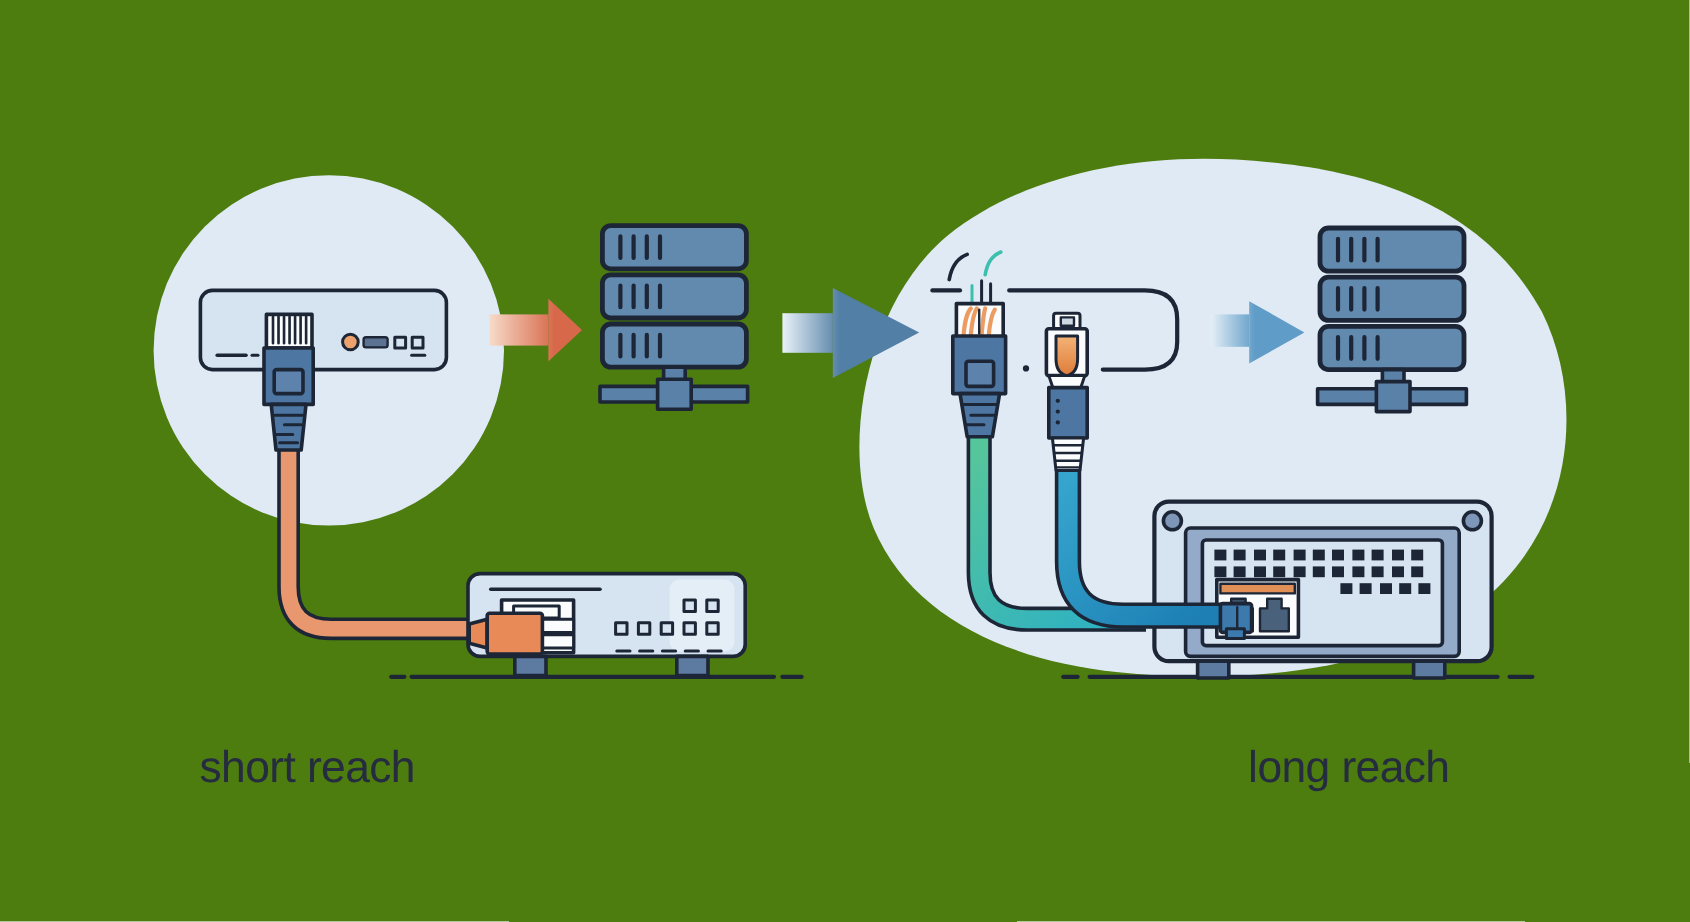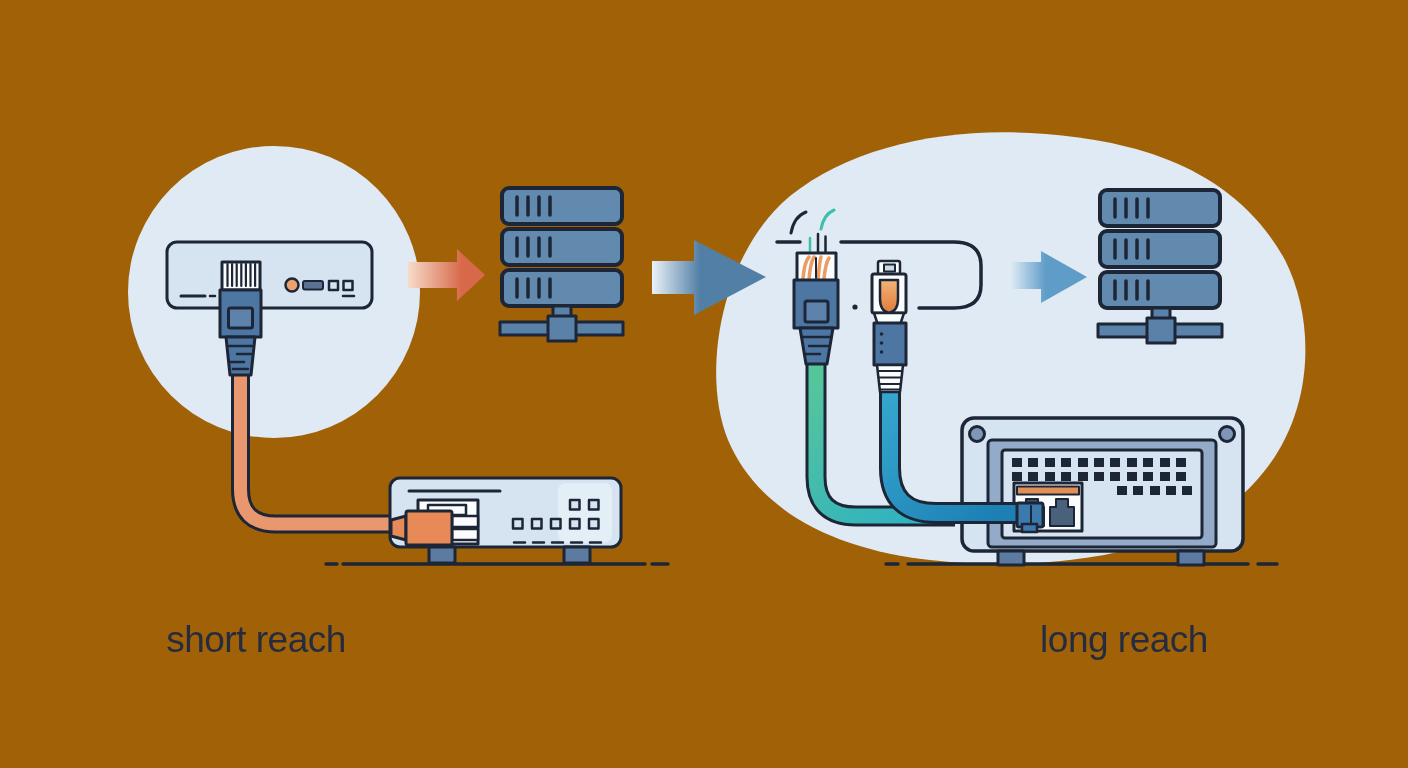--- a/index.html
+++ b/index.html
@@ -1,16 +1,16 @@
 <!DOCTYPE html>
 <html style="--outline: #1d2636; --blob: #e0eaf5; --device-fill: #d6e3f0; --device-highlight: #e4eef7; --server-fill: #6289ae; --server-stand: #5a81a8; --connector-blue: #4d77a2; --connector-window: #5d83ad; --cable-orange: #e9976e; --orange-connector: #e78a57; --indicator-orange: #eda26d; --indicator-bar: #5c7292; --arrow-orange-light: #f7dbc9; --arrow-orange: #d7694a; --arrow-blue-light: #eaf2f8; --arrow-blue: #527fa5; --arrow-blue2-light: #e4eff7; --arrow-blue2: #5f9cc7; --cable-teal-start: #55c59c; --cable-teal-end: #2eb1c2; --cable-blue-start: #35a5cd; --cable-blue-end: #1d7fb4; --teal-accent: #3dbfae; --panel-mid: #93abc9; --module-strip: #e08f56; --screw-fill: #7e97b8; --feet: #5d7aa0; --port-dark: #3e526b; --port-dark2: #4a617c; --plug-head: #3c79ad; --boot-light: #f5ba7d; --boot-dark: #df7c3a; --clip-inner: #cdd8e2; --white: #fbfcfd; --text: #262c40;"><head>
 <meta charset="utf-8">
 <style>
   html,body{margin:0;padding:0;background:#ffffff;}
-  .canvas{position:relative;width:1408px;height:768px;background:#a16207;overflow:hidden;
+  .canvas{position:relative;width:1408px;height:768px;background:#4d7c0f;overflow:hidden;
           font-family:"Liberation Sans",sans-serif;}
   svg{position:absolute;inset:0;}
   .label{font-family:"Liberation Sans",sans-serif;font-size:37px;letter-spacing:-0.5px;
          fill:var(--text);text-anchor:middle;}
   .s2{stroke:var(--outline);stroke-width:2;stroke-linecap:round;stroke-linejoin:round;}
   .s22{stroke:var(--outline);stroke-width:2.2;stroke-linecap:round;stroke-linejoin:round;}
   .s25{stroke:var(--outline);stroke-width:2.5;stroke-linecap:round;stroke-linejoin:round;}
   .s3{stroke:var(--outline);stroke-width:3;stroke-linecap:round;stroke-linejoin:round;}
   .s35{stroke:var(--outline);stroke-width:3.5;stroke-linecap:round;stroke-linejoin:round;}
   .s4{stroke:var(--outline);stroke-width:4;stroke-linecap:round;stroke-linejoin:round;}

